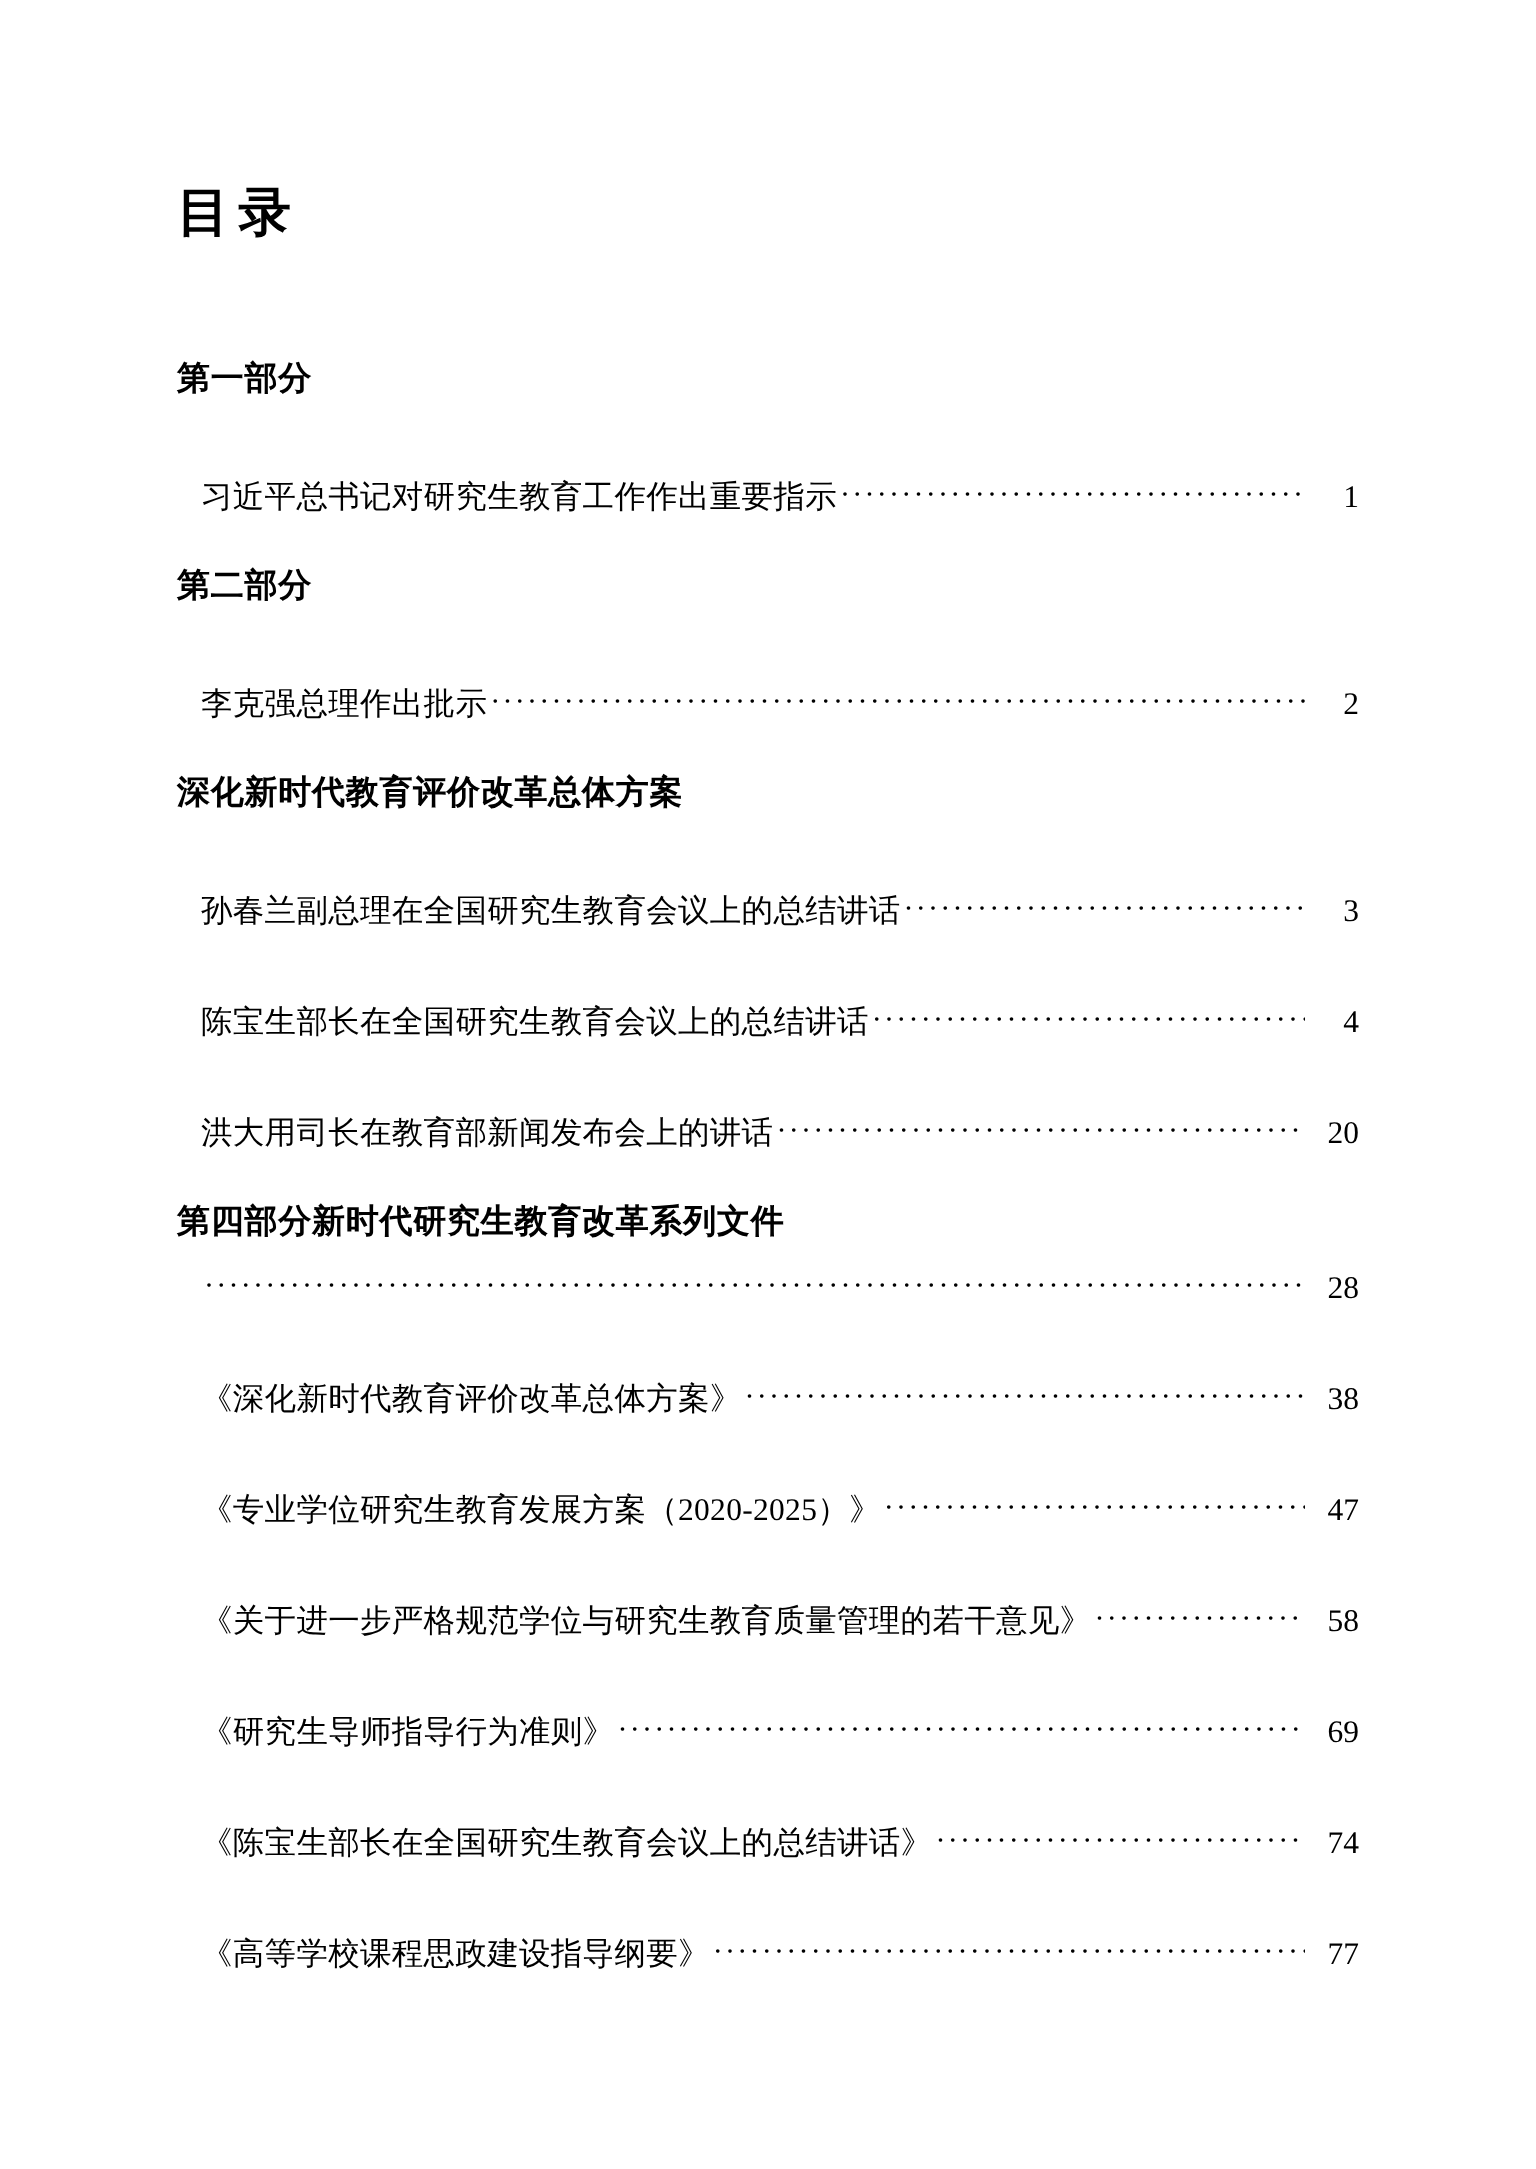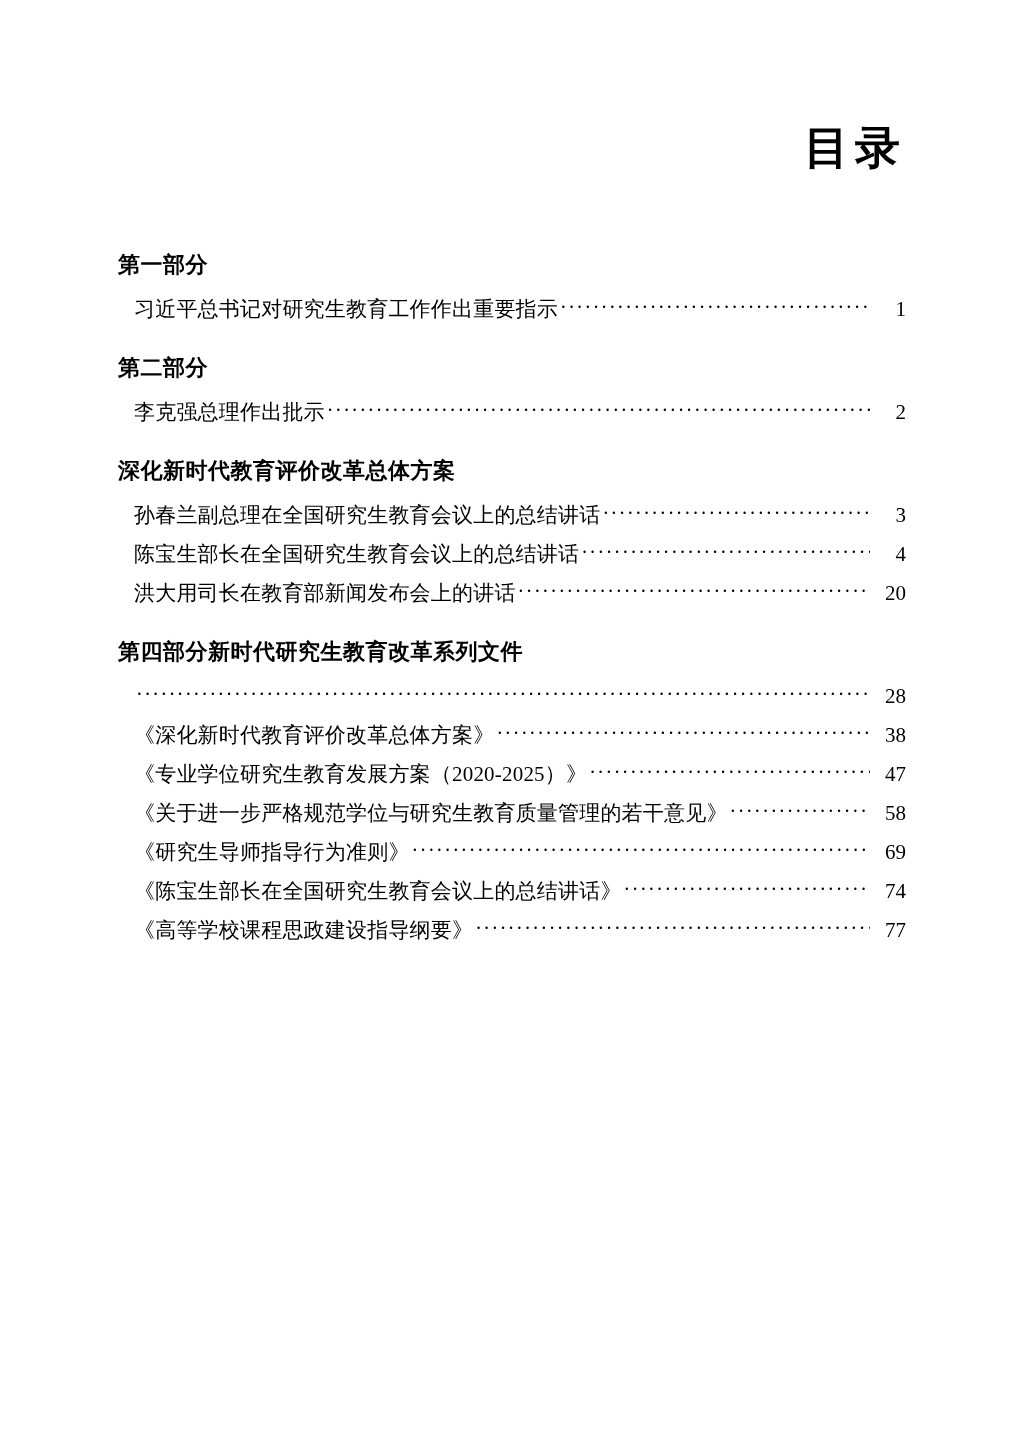--- a/index.html
+++ b/index.html
@@ -16,22 +16,22 @@
     overflow: hidden;
   }
   .page {
     width: 1024px;
     height: 1446px;
     box-sizing: border-box;
     padding: 0 118px;
     position: relative;
   }
   .toc-title {
-    text-align: right;
-    font-size: 45px;
+    text-align: left;
+    font-size: 35px;
     font-weight: bold;
     letter-spacing: 6px;
     margin-top: 118px;
     margin-bottom: 0;
     font-family: "Liberation Sans", "DejaVu Sans", sans-serif;
   }
   .sections {
     margin-top: 72px;
   }
   .section {
@@ -53,20 +53,21 @@
     align-items: baseline;
     font-size: 21px;
     line-height: 1.0;
     padding: 9px 0 9px 0;
     padding-left: 16px;
     font-family: "Liberation Serif", "DejaVu Serif", serif;
   }
   .entry-label {
     white-space: nowrap;
     letter-spacing: 0.2px;
+    margin-top: 35px;
   }
   .entry-dots {
     flex: 1 1 auto;
     overflow: hidden;
     white-space: nowrap;
     margin: 0 2px 0 2px;
     font-size: 20px;
     letter-spacing: 1.5px;
     position: relative;
     top: -2px;

